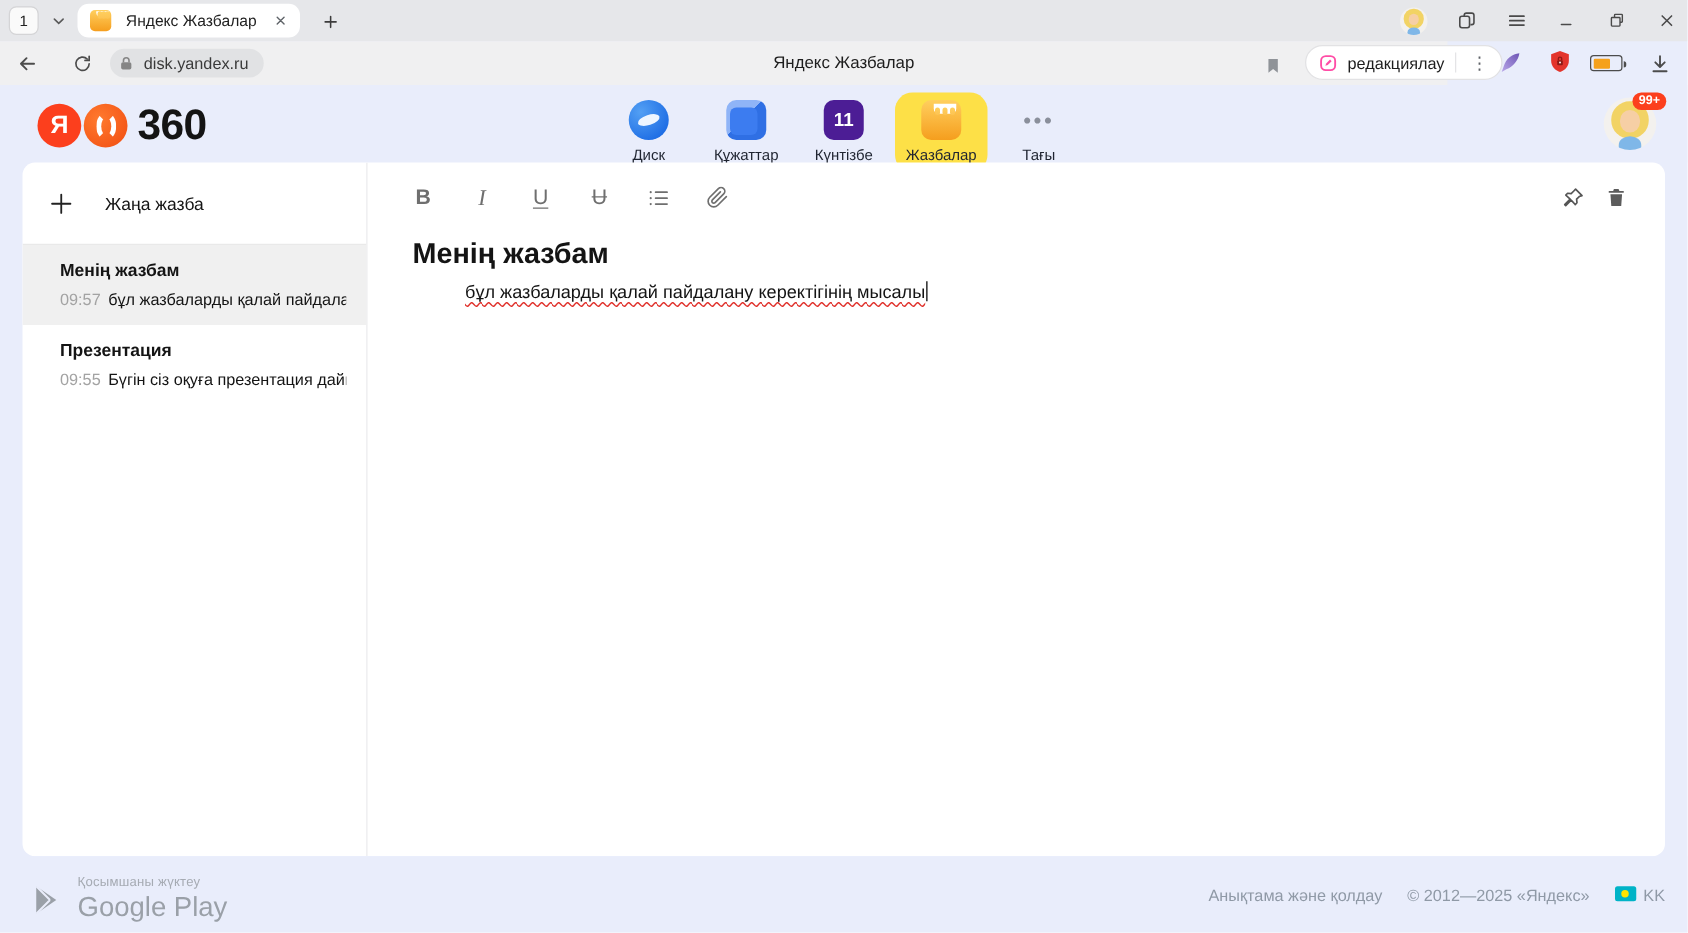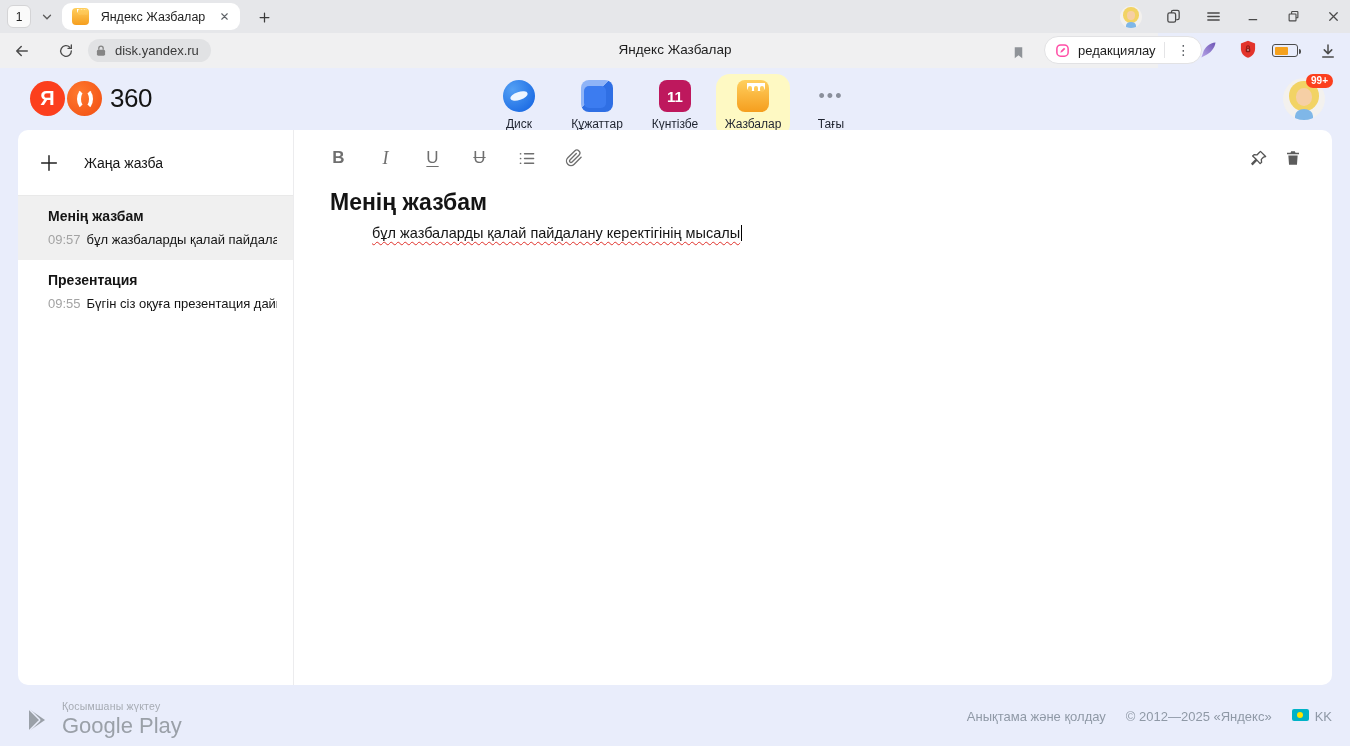--- a/index.html
+++ b/index.html
@@ -44,34 +44,34 @@
   .battery::after { content:""; position:absolute; right:-4px; top:3.5px; width:2.5px; height:5px; background:#4c4c4c; border-radius:0 2px 2px 0; }
   .battery .fill { width:62%; height:100%; background:#f5a11c; border-radius:1px; }
   .download-btn { position:absolute; left:1318px; top:8px; }
 
   
   .header360 { position:absolute; left:0; top:68px; width:1350px; height:62px; background:#e9edfb; }
   .logo { position:absolute; left:30px; top:13px; display:flex; align-items:center; }
   .logo .c1 { width:35px; height:35px; border-radius:50%; background:#fc3f1d; color:#fff; font-weight:bold; font-size:20px; display:flex; align-items:center; justify-content:center; }
   .logo .c2 { width:35px; height:35px; border-radius:50%; background:radial-gradient(circle at 35% 35%, #ff7a2f, #f14c10); margin-left:2px; position:relative; }
   .logo .c2 i { position:absolute; left:50%; top:50%; width:16px; height:22px; transform:translate(-50%,-50%); border-radius:50%; border:4px solid #fff; border-top-color:transparent; border-bottom-color:transparent; box-sizing:border-box; }
-  .logo .num { font-size:26px; font-weight:normal; color:#141414; margin-left:8px; letter-spacing:-0.5px; }
+  .logo .num { font-size:34px; font-weight:bold; color:#141414; margin-left:8px; letter-spacing:-0.5px; }
   .services { position:absolute; left:0; top:6px; width:1350px; display:flex; justify-content:center; gap:4px; }
   .service { width:74px; padding:6px 0 7px; border-radius:14px; display:flex; flex-direction:column; align-items:center; gap:5px; }
-  .service.active { background:#fef9c3; }
+  .service.active { background:#fde047; }
   .service .slabel { font-size:12px; color:#1f2430; }
   .sicon { width:32px; height:32px; border-radius:8px; position:relative; }
   .icon-mail { background:linear-gradient(180deg,#ffd23c,#ff9500); }
   .icon-mail .flap { position:absolute; left:4px; top:7px; width:24px; height:18px; background:#fff3d6; border-radius:3px; }
   .icon-mail .tri { position:absolute; left:4px; top:7px; width:0; height:0; border-left:12px solid transparent; border-right:12px solid transparent; border-top:11px solid #f57b00; }
   .icon-disk { border-radius:50%; background:radial-gradient(circle at 30% 30%, #53a0f4, #0f5fe0); }
   .icon-disk .swoosh { position:absolute; left:7px; top:12px; width:18px; height:8px; background:#eef6ff; border-radius:50%; transform:rotate(-18deg); }
   .icon-docs { background:linear-gradient(135deg,#8fb4f7 0%,#8fb4f7 45%,#2f6fe4 45%); border-radius:8px; }
   .icon-docs .front { position:absolute; left:3px; top:6px; width:22px; height:22px; background:#3c7cf0; border-radius:5px; }
-  .icon-cal { background:#be185d; color:#fff; display:flex; align-items:center; justify-content:center; font-weight:bold; font-size:15px; }
+  .icon-cal { background:#4c1d95; color:#fff; display:flex; align-items:center; justify-content:center; font-weight:bold; font-size:15px; }
   .icon-notes { background:linear-gradient(180deg,#ffcf5e,#f59e1e); overflow:hidden; }
   .icon-notes .claw { position:absolute; top:3px; right:4px; width:18px; height:8px; background:#fff; border-radius:0 0 4px 4px; }
   .icon-notes .claw i { position:absolute; bottom:-1px; width:4px; height:6px; background:linear-gradient(180deg,#ffcf5e,#fdc352); border-radius:2px; }
   .icon-notes .claw i:nth-child(1){left:1px;} .icon-notes .claw i:nth-child(2){left:7px;} .icon-notes .claw i:nth-child(3){left:13px;}
   .icon-more { display:flex; align-items:center; justify-content:center; color:#8a8f9b; font-size:18px; letter-spacing:2px; }
   .hdr-avatar { position:absolute; right:25px; top:10px; width:42px; height:42px; }
   .hdr-avatar .avatar-face { width:42px; height:42px; }
   .badge-99 { position:absolute; top:-4px; right:-8px; background:#fc3f1d; color:#fff; font-size:10px; font-weight:bold; border-radius:9px; padding:2px 5px; line-height:1; }
 
   

